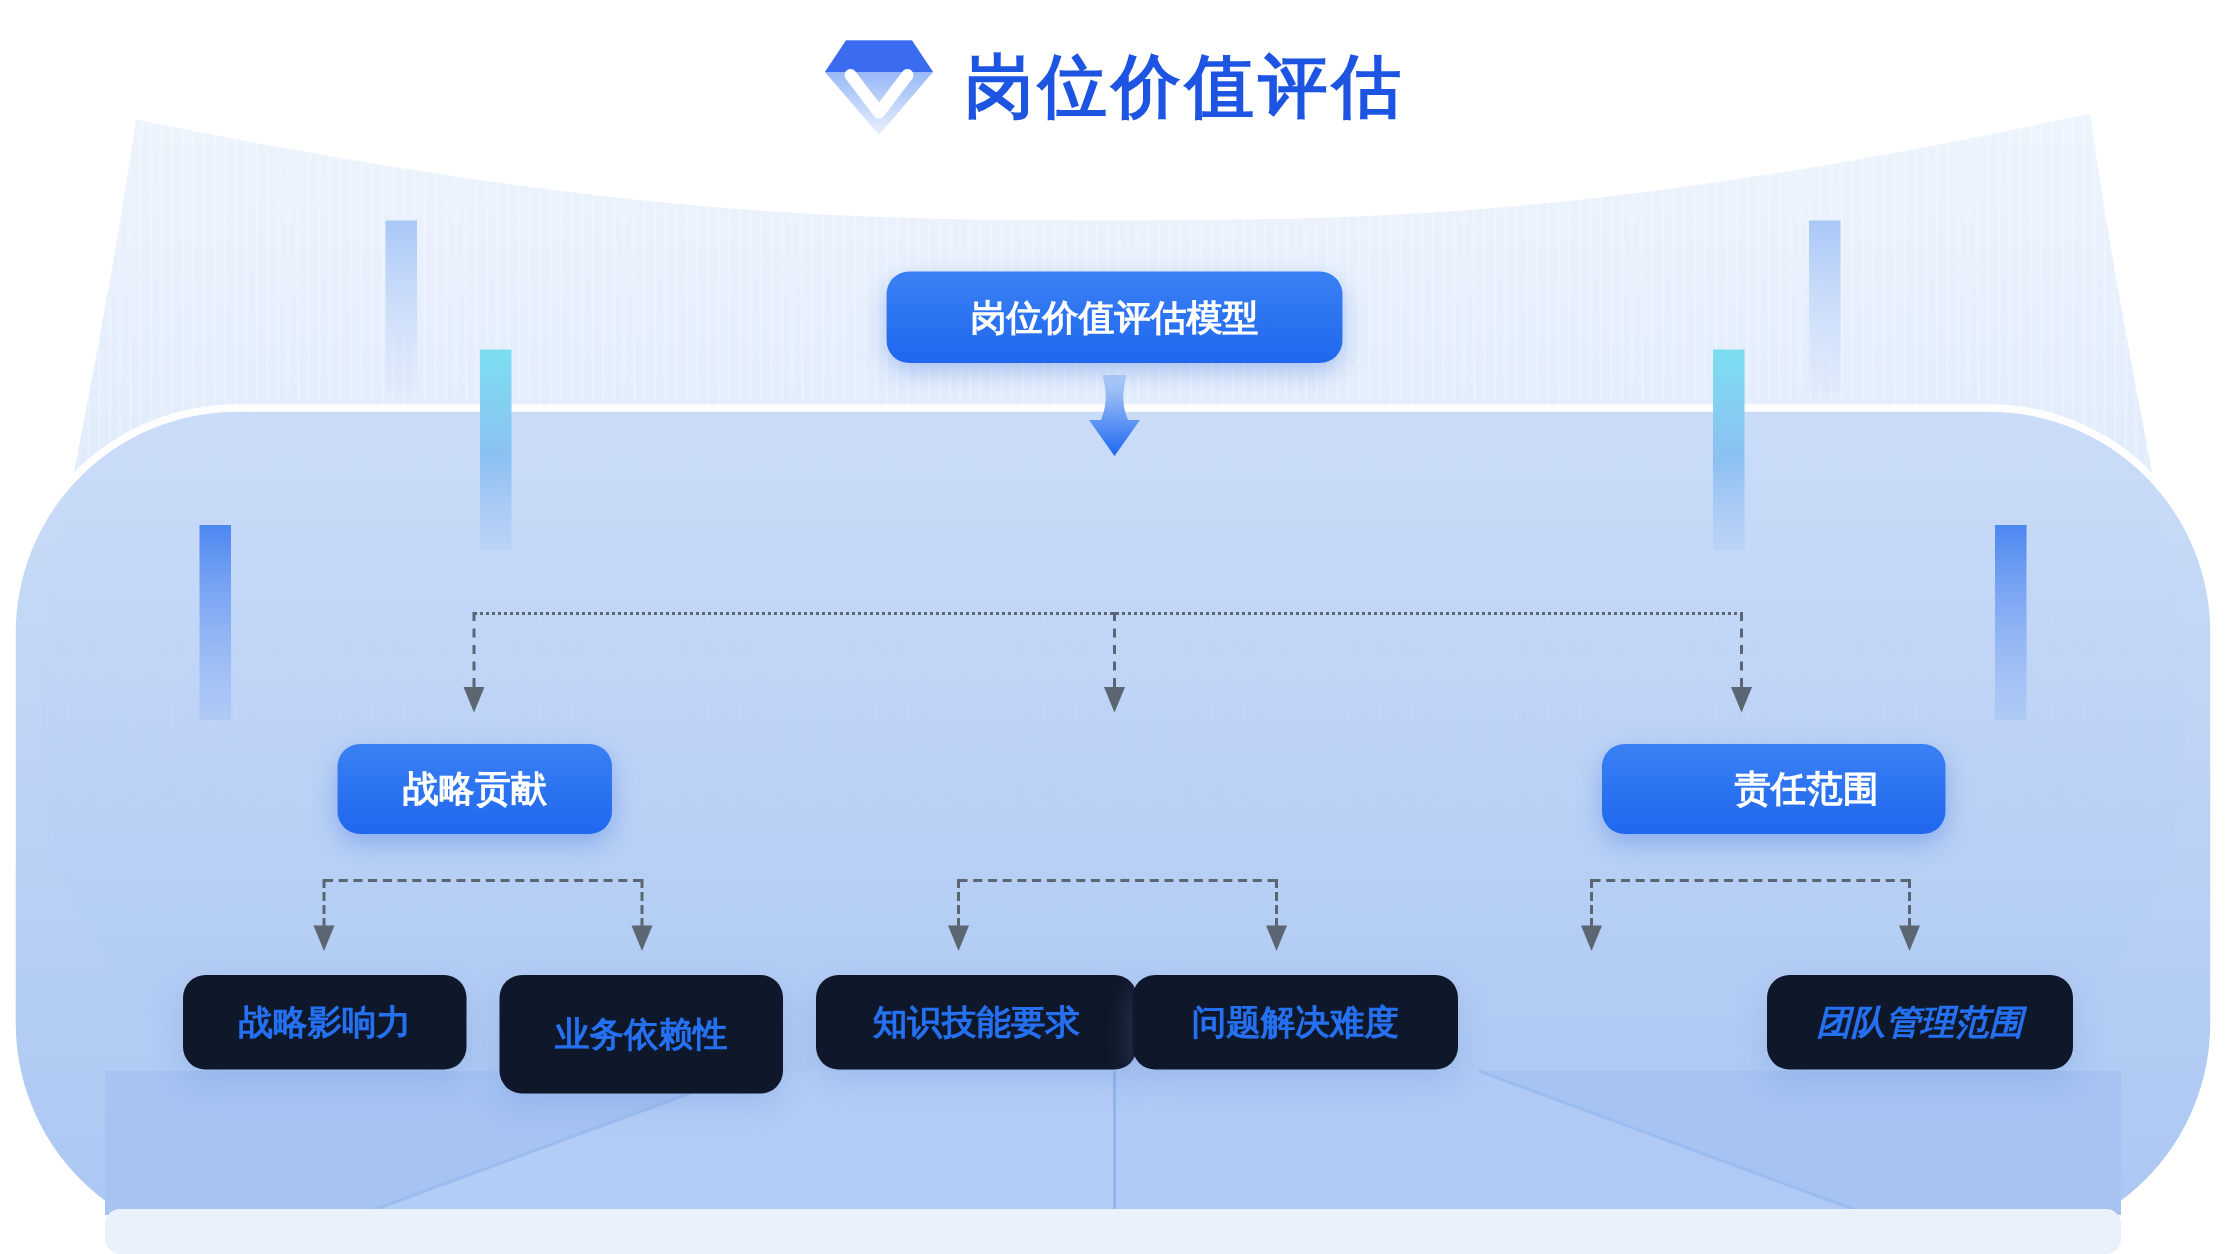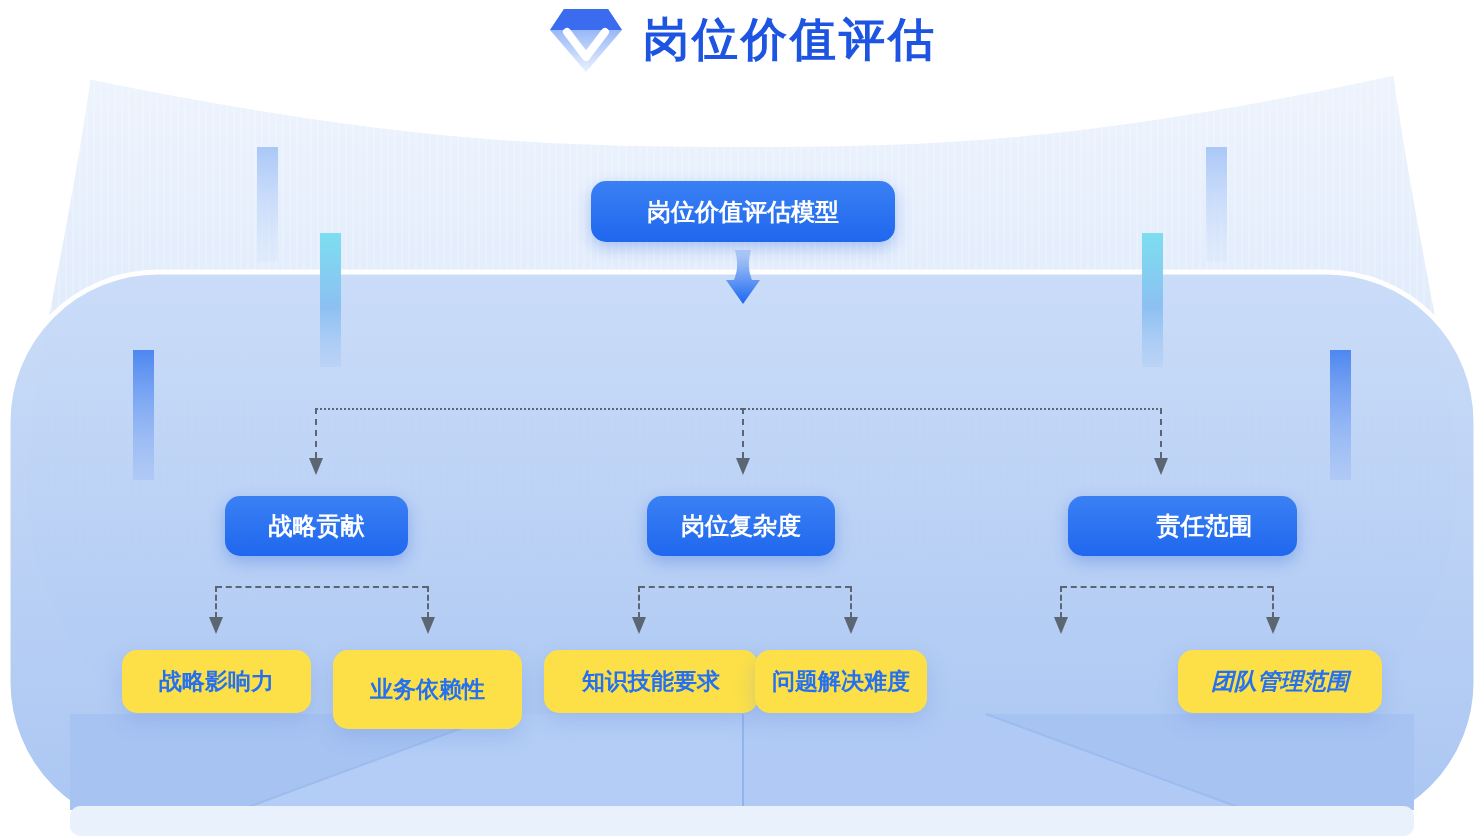--- a/index.html
+++ b/index.html
@@ -2,50 +2,50 @@
 <html><head>
 <meta charset="utf-8">
 <style>
   html,body{margin:0;padding:0;background:#ffffff;}
   #stage{
     position:relative;width:1484px;height:836px;margin:0 auto;
     background:#ffffff;overflow:hidden;
     font-family:"Liberation Sans","DejaVu Sans",sans-serif;
   }
   
-  #header{position:absolute;top:0;left:0;width:100%;height:80px;
+  #header{position:absolute;top:18px;left:0;width:100%;height:80px;
     display:flex;align-items:center;justify-content:center;gap:18px;z-index:30;}
   #title{font-size:46px;font-weight:800;color:#1d55e2;letter-spacing:3px;}
   
   #bg{position:absolute;left:0;top:0;z-index:1;}
   
   .h-dotted{position:absolute;border-top:2px dotted #5c6673;z-index:10;}
   .h-dashed{position:absolute;border-top:2px dashed #5c6673;z-index:10;}
   .v-dashed{position:absolute;border-left:2px dashed #5c6673;z-index:10;}
   .arrowhead{position:absolute;width:0;height:0;z-index:10;
     border-left:7px solid transparent;border-right:7px solid transparent;
     border-top:17px solid #5c6673;}
   
   .node{position:absolute;display:flex;align-items:center;justify-content:center;
     border-radius:15px;font-weight:800;z-index:20;white-space:nowrap;}
   .node-blue{background:linear-gradient(180deg,#3a80f4 0%,#1f67ee 100%);
     color:#ffffff;font-size:24px;
     box-shadow:0 6px 16px rgba(25,90,220,0.30);}
-  .node-white{background:#fde047;color:#2470f0;font-size:23px;
+  .node-white{background:#0f172a;color:#2470f0;font-size:23px;
     box-shadow:0 8px 20px rgba(110,145,215,0.30);}
   
   #node-root{left:591px;top:181px;width:304px;height:61px;}
   #node-core{left:620px;top:318px;width:248px;height:60px;}
   #node-dim-0{left:225px;top:496px;width:183px;height:60px;}
   #node-dim-1{left:647px;top:496px;width:188px;height:60px;}
   #node-dim-2{left:1068px;top:496px;width:185px;height:60px;padding-left:44px;}
   #node-leaf-0{left:122px;top:650px;width:189px;height:63px;}
   #node-leaf-1{left:333px;top:650px;width:189px;height:79px;}
   #node-leaf-2{left:544px;top:650px;width:214px;height:63px;}
-  #node-leaf-3{left:755px;top:650px;width:172px;height:63px;}
+  #node-leaf-3{left:755px;top:650px;width:217px;height:63px;}
   #node-leaf-4{left:967px;top:650px;width:189px;height:63px;}
   #node-leaf-5{left:1178px;top:650px;width:204px;height:63px;font-style:italic;}
   
   #root-arrow{position:absolute;left:723px;top:250px;z-index:15;}
 </style>
 </head>
 <body>
 
 <div id="stage">
 
@@ -146,21 +146,20 @@
 
   <div class="h-dotted" style="left:316px;top:408px;width:846px;"></div>
   <div class="v-dashed" style="left:315px;top:408px;height:50px;"></div>
   <div class="v-dashed" style="left:742px;top:408px;height:50px;"></div>
   <div class="v-dashed" style="left:1160px;top:408px;height:50px;"></div>
   <div class="arrowhead" style="left:309px;top:458px;"></div>
   <div class="arrowhead" style="left:736px;top:458px;"></div>
   <div class="arrowhead" style="left:1154px;top:458px;"></div>
 
   <div class="node node-blue" id="node-dim-0">战略贡献</div>
-  <div class="node node-blue" id="node-dim-1">岗位复杂度</div>
   <div class="node node-blue" id="node-dim-2">责任范围</div>
 
   <div class="h-dashed" style="left:216px;top:586px;width:212px;"></div>
   <div class="v-dashed" style="left:215px;top:586px;height:32px;"></div>
   <div class="v-dashed" style="left:427px;top:586px;height:32px;"></div>
   <div class="arrowhead" style="left:209px;top:617px;"></div>
   <div class="arrowhead" style="left:421px;top:617px;"></div>
 
   <div class="h-dashed" style="left:639px;top:586px;width:212px;"></div>
   <div class="v-dashed" style="left:638px;top:586px;height:32px;"></div>

